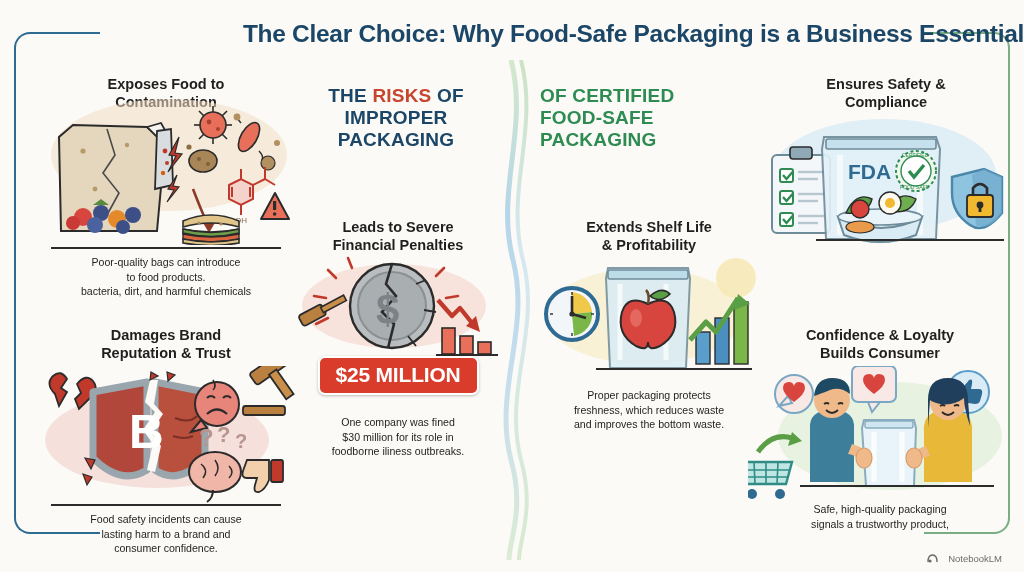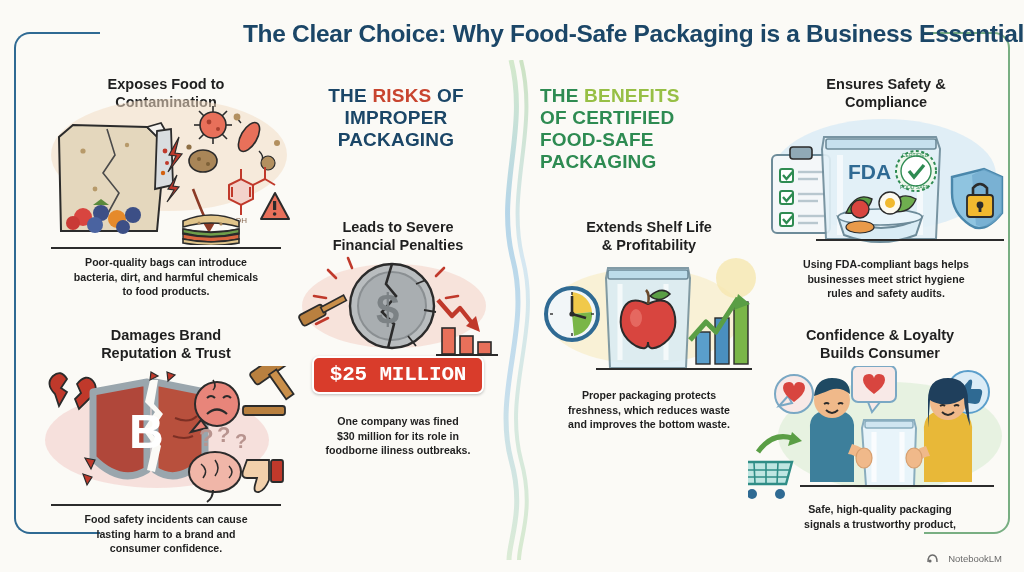--- a/index.html
+++ b/index.html
@@ -47,21 +47,21 @@
   
   .divider { position: absolute; left: 485px; top: 60px; width: 60px; height: 500px; z-index: 1; }
 
   
   .panel { position: absolute; text-align: center; }
   .panel-title {
     font-size: 14.5px; font-weight: bold; color: #1f1f1f;
     line-height: 1.22; margin-bottom: 4px;
   }
   .panel-caption {
-    font-size: 10.6px; font-weight: bold; color: #1f1f1f;
+    font-size: 10.6px; font-weight: normal; color: #1f1f1f;
     line-height: 1.34;
   }
   .art { position: relative; margin: 0 auto; }
 
   
   .col-head {
     position: absolute; text-align: center;
     font-size: 19px; font-weight: bold; line-height: 1.16;
     letter-spacing: 0.2px;
   }
@@ -74,21 +74,21 @@
   .money-badge {
     display: inline-block;
     background: #d93c2b;
     color: #ffffff;
     font-size: 21px; font-weight: bold;
     padding: 5px 16px 6px 16px;
     border-radius: 7px;
     border: 2px solid #ffffff;
     box-shadow: 0 1px 3px rgba(0,0,0,.25);
     letter-spacing: -0.2px;
-    position: relative; z-index: 6; font-family: Liberation Mono, monospace;
+    position: relative; z-index: 6;
   }
 
   
   .watermark {
     position: absolute; right: 22px; bottom: 8px;
     font-size: 9.5px; color: #6b6b6b;
     display: flex; align-items: center; gap: 10px;
     z-index: 30;
   }
   .underline-rule { height: 2px; background: #2b2b2b; }
@@ -203,22 +203,22 @@
         <path d="M146 136 q28 7 56 0 l0 4 q-28 7 -56 0 z" fill="#6f9e4a" stroke="#2b2b2b" stroke-width="1.4"></path>
         <path d="M146 141 q28 6 56 0 l0 5 q-28 6 -56 0 z" fill="#d9663f" stroke="#2b2b2b" stroke-width="1.4"></path>
         <path d="M146 146 q28 6 56 0 l0 4 q-28 5 -56 0 z" fill="#e0c48a" stroke="#2b2b2b" stroke-width="1.6"></path>
         <circle cx="162" cy="130" r="1.6" fill="#a98658"></circle>
           <circle cx="184" cy="131" r="1.6" fill="#a98658"></circle>
       </svg>
     </div>
     <div class="underline-rule" style="width:230px;margin:2px auto 6px;"></div>
     <div class="panel-caption">
       <div>Poor-quality bags can introduce</div>
+      <div>to food products.</div>
       <div>bacteria, dirt, and harmful chemicals</div>
-      <div>to food products.</div>
     </div>
   </div>
 
   <div class="panel" style="left:34px; top:327px; width:264px;">
     <div class="panel-title">
       <div>Damages Brand</div>
       <div>Reputation &amp; Trust</div>
     </div>
     <div class="art" style="width:258px;height:138px;">
       <svg viewBox="0 0 258 138" width="258" height="138">
@@ -324,23 +324,20 @@
       <span class="money-badge">$25 MILLION</span>
     </div>
     <div class="panel-caption" style="margin-top:20px;">
       <div>One company was fined</div>
       <div>$30 million for its role in</div>
       <div>foodborne iliness outbreaks.</div>
     </div>
   </div>
 
   <div class="col-head benefits-head">
-    <div>
-      <span>THE </span><span class="hl">BENEFITS</span>
-    </div>
     <div>OF CERTIFIED</div>
     <div>FOOD-SAFE</div>
     <div>PACKAGING</div>
   </div>
 
   <div class="panel" style="left:540px; top:219px; width:218px;">
     <div class="panel-title">
       <div>Extends Shelf Life</div>
       <div>&amp; Profitability</div>
     </div>
@@ -439,25 +436,20 @@
 
         <path d="M188 64 L220 56 L238 64 L238 100 Q220 122 206 112 Q188 100 188 80 Z" fill="#8fc4e0" stroke="#4a87ab" stroke-width="2.4"></path>
         <path d="M208 62 L220 56 L238 64 L238 100 Q226 118 212 112 Z" fill="#6fa9cd" opacity="0.7"></path>
         <rect x="203" y="82" width="26" height="22" rx="3" fill="#f1b92f" stroke="#2b2b2b" stroke-width="1.8"></rect>
         <path d="M209 82 l0 -7 q7 -8 14 0 l0 7" stroke="#2b2b2b" stroke-width="2.6" fill="none"></path>
         <circle cx="216" cy="92" r="3.4" fill="#2b2b2b"></circle>
         <rect x="214.6" y="92" width="2.8" height="7" fill="#2b2b2b"></rect>
         <line x1="52" y1="127" x2="240" y2="127" stroke="#2b2b2b" stroke-width="2.2"></line>
       </svg>
     </div>
-    <div class="panel-caption" style="margin-top:4px;">
-      <div>Using FDA-compliant bags helps</div>
-      <div>businesses meet strict hygiene</div>
-      <div>rules and safety audits.</div>
-    </div>
   </div>
 
   <div class="panel" style="left:746px; top:327px; width:268px;">
     <div class="panel-title">
       <div>Confidence &amp; Loyalty</div>
       <div>Builds Consumer</div>
     </div>
     <div class="art" style="width:264px;height:134px;margin-top:0;">
       <svg viewBox="0 0 264 134" width="264" height="134">
         <ellipse cx="142" cy="70" rx="112" ry="54" fill="#e2f0dc" opacity="0.8"></ellipse>

